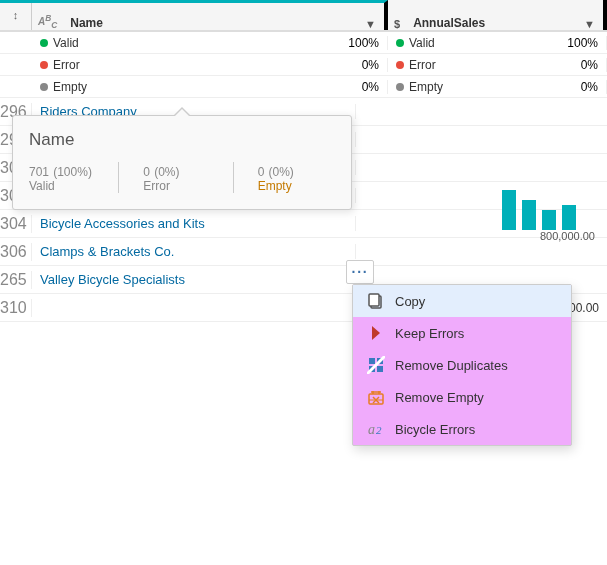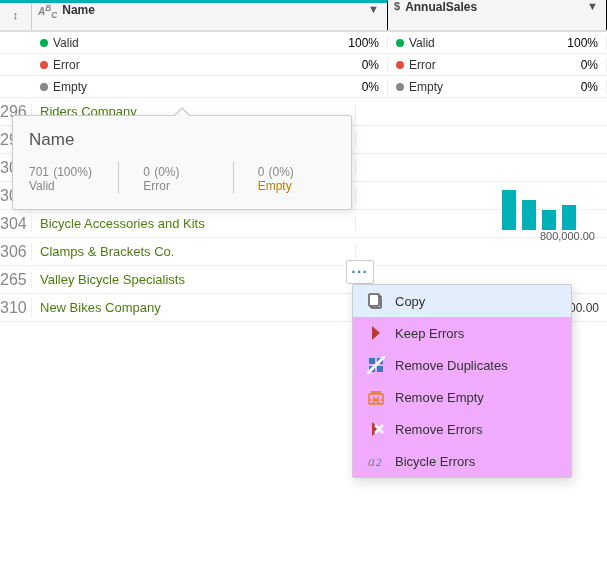--- a/index.html
+++ b/index.html
@@ -15,27 +15,28 @@
 
     
     .header-row {
       display: flex;
       height: 32px;
       border-bottom: 2px solid #ddd;
       background: #f5f5f5;
     }
     .header-cell {
       display: flex;
-      align-items: flex-start;
+      align-items: flex-end;
       padding: 0 6px;
-      border-right: 1px solid #000000;
+      border-right: 4px solid #000000;
       font-weight: 600;
       font-size: 12px;
       color: #333;
       position: relative;
+      gap: 8px;
     }
     .header-cell.name-col { width: 356px; }
     .header-cell.annual-col { flex: 1; }
     .header-sort {
       margin-left: auto;
       color: #555;
       font-size: 11px;
     }
     .header-icon {
       margin-right: 5px;
@@ -91,21 +92,21 @@
     .data-row {
       display: flex;
       height: 28px;
       align-items: center;
       border-bottom: 1px solid #eee;
       background: #fff;
     }
     .data-cell-name {
       width: 324px;
       padding: 0 8px;
-      color: #4d7c0f;
+      color: #0369a1;
       font-size: 13px;
       border-right: 1px solid #eee;
       white-space: nowrap;
       overflow: hidden;
       text-overflow: ellipsis;
     }
     .data-cell-annual {
       flex: 1;
       padding: 0 8px;
       text-align: right;
@@ -341,21 +342,20 @@
     </div>
 
     <div class="data-row">
       <div class="num-col">265</div>
       <div class="data-cell-name">Valley Bicycle Specialists</div>
       <div class="data-cell-annual"></div>
     </div>
 
     <div class="data-row">
       <div class="num-col">310</div>
-      <div class="data-cell-name">New Bikes Company</div>
       <div class="data-cell-annual">1,500,000.00</div>
     </div>
 
   </div>
 
   <div class="tooltip-popup">
     <div class="tooltip-title">Name</div>
     <div class="tooltip-stats">
       <div class="tooltip-stat">
         <div class="tooltip-stat-num">
@@ -440,30 +440,20 @@
           <line x1="12" y1="6" x2="12" y2="3" stroke="#e67e22" stroke-width="1.5"></line>
           <line x1="4" y1="4" x2="14" y2="4" stroke="#e67e22" stroke-width="1.5"></line>
           <line x1="2" y1="12" x2="16" y2="12" stroke="#e67e22" stroke-width="1"></line>
           <line x1="6" y1="9" x2="12" y2="15" stroke="#e67e22" stroke-width="1.5"></line>
           <line x1="12" y1="9" x2="6" y2="15" stroke="#e67e22" stroke-width="1.5"></line>
         </svg>
       </div>
       <span>Remove Empty</span>
     </div>
 
-    <div class="menu-item">
-      <div class="menu-icon">
-        <svg width="18" height="18" viewBox="0 0 18 18">
-          <polygon points="5,2 13,9 5,16" fill="#c0392b"></polygon>
-          <line x1="8" y1="5" x2="16" y2="13" stroke="white" stroke-width="2.5"></line>
-          <line x1="16" y1="5" x2="8" y2="13" stroke="white" stroke-width="2.5"></line>
-        </svg>
-      </div>
-      <span>Remove Errors</span>
-    </div>
 
     <div class="menu-item">
       <div class="menu-icon">
         <svg width="18" height="18" viewBox="0 0 18 18">
           <text x="1" y="14" font-size="14" fill="#888" font-family="serif" font-style="italic">a</text>
           <text x="9" y="14" font-size="11" fill="#3a7abf" font-family="serif" font-style="italic">2</text>
         </svg>
       </div>
       <span>Bicycle Errors</span>
     </div>

